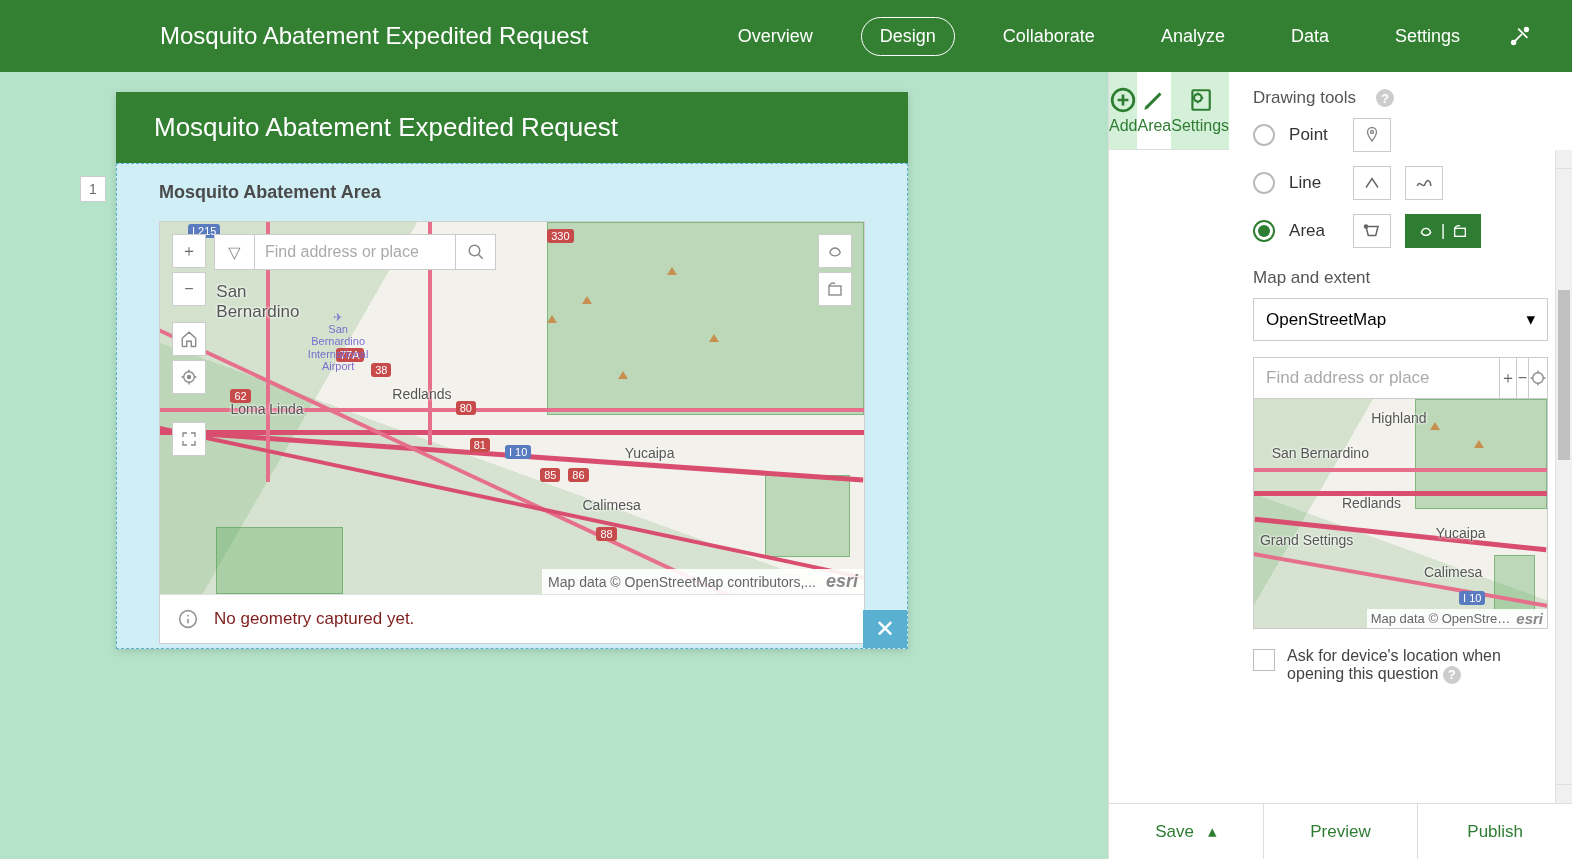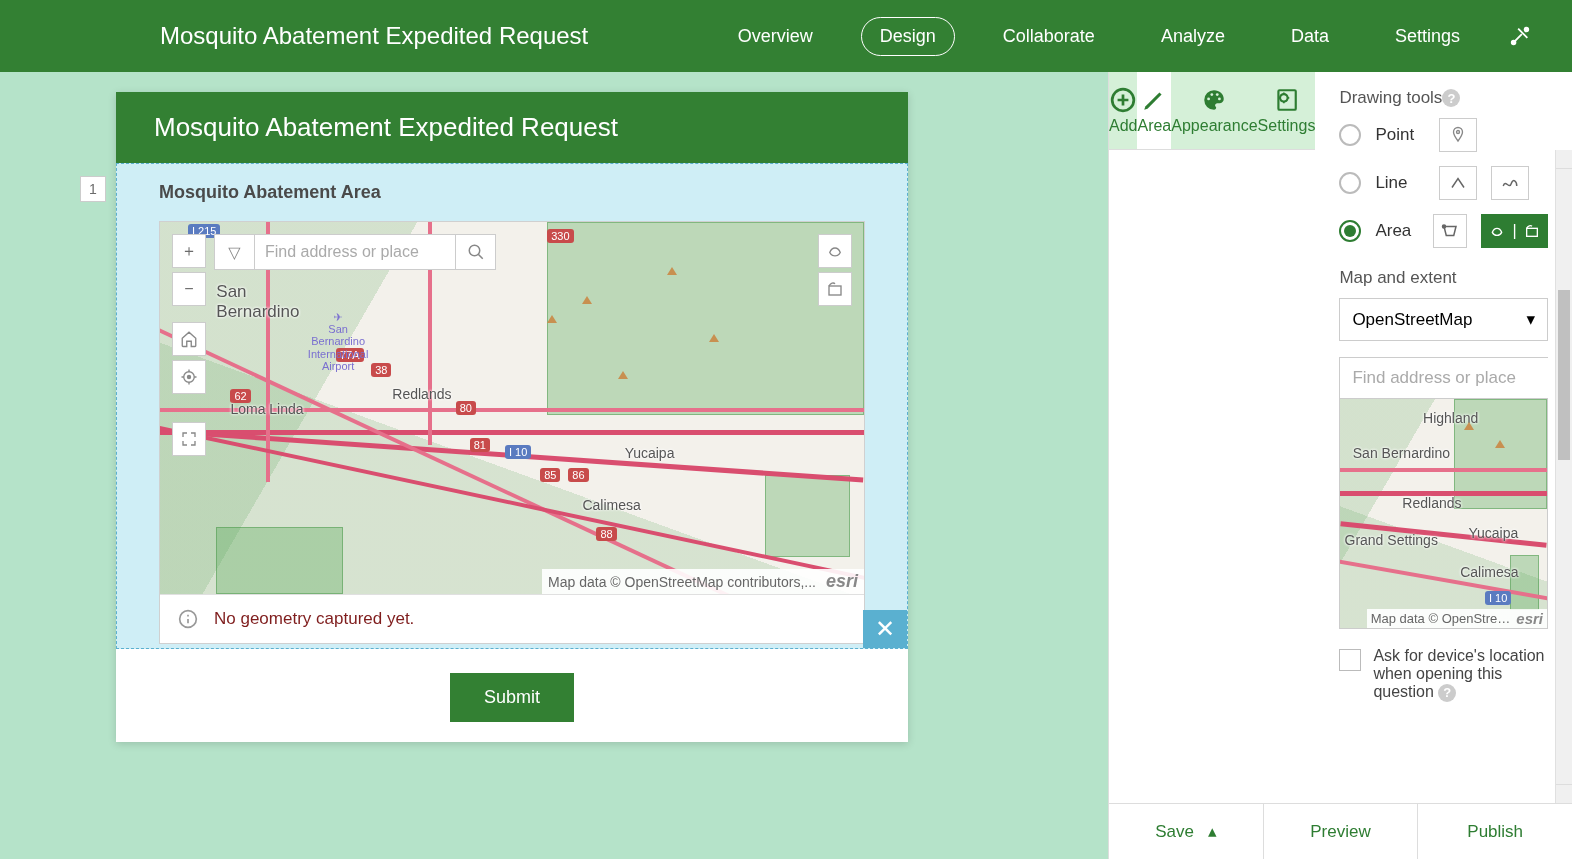--- a/index.html
+++ b/index.html
@@ -250,21 +250,21 @@
     overflow-y: auto;
     padding: 16px 24px 80px 24px;
     position: relative;
   }
   .section-label {
     font-size: 17px;
     color: #555;
     margin-bottom: 10px;
     display: flex;
     align-items: center;
-    gap: 0;
+    gap: 20px;
   }
   .help-circle {
     width: 18px; height: 18px; border-radius: 50%;
     background: #ccc; color: #fff;
     display:inline-flex;align-items:center;justify-content:center;
     font-size: 13px; font-weight: bold;
   }
   .tool-row {
     display: flex;
     align-items: center;
@@ -582,50 +582,37 @@
                 <circle cx="12" cy="12" r="10"></circle>
                 <path d="M12 7v2M12 12v5"></path>
               </svg>
             <span>No geometry captured yet.</span>
           </div>
         </div>
 
         <div class="close-btn">✕</div>
       </div>
 
-      <div class="submit-row">
-        <button class="submit-btn">Submit</button>
-      </div>
     </div>
   </div>
 
   <div class="right-panel">
     <div class="rp-tabs">
       <div class="rp-tab">
         <svg width="26" height="26" viewBox="0 0 24 24">
             <circle cx="12" cy="12" r="10" fill="none" stroke="#2e7d32" stroke-width="2.5"></circle>
             <path d="M12 7v10M7 12h10" stroke="#2e7d32" stroke-width="2.5"></path>
           </svg>
         <span>Add</span>
       </div>
       <div class="rp-tab active">
         <svg width="26" height="26" viewBox="0 0 24 24">
             <path d="M3 21l3-1 13-13-2-2L4 18l-1 3z"></path>
           </svg>
         <span>Area</span>
-      </div>
-      <div class="rp-tab">
-        <svg width="26" height="26" viewBox="0 0 24 24">
-            <path d="M12 3a9 9 0 100 18c1.5 0 2-1 2-2s-1-1-1-2 1-2 2-2h2a4 4 0 004-4c0-4.5-4-8-9-8z"></path>
-            <circle cx="7" cy="11" r="1.3" fill="#d5f0d8"></circle>
-            <circle cx="10" cy="7" r="1.3" fill="#d5f0d8"></circle>
-            <circle cx="15" cy="7" r="1.3" fill="#d5f0d8"></circle>
-            <circle cx="17" cy="11" r="1.3" fill="#d5f0d8"></circle>
-          </svg>
-        <span>Appearance</span>
       </div>
       <div class="rp-tab">
         <svg width="26" height="26" viewBox="0 0 24 24">
             <rect x="5" y="3" width="16" height="18" rx="1" fill="none" stroke="#2e7d32" stroke-width="2"></rect>
             <circle cx="10" cy="10" r="3.5" fill="none" stroke="#2e7d32" stroke-width="2"></circle>
             <path d="M10 5v2M10 13v2M5 10h2M13 10h2M7 7l1 1M12 12l1 1M7 13l1-1M12 8l1-1" stroke="#2e7d32" stroke-width="1.5"></path>
           </svg>
         <span>Settings</span>
       </div>
     </div>

